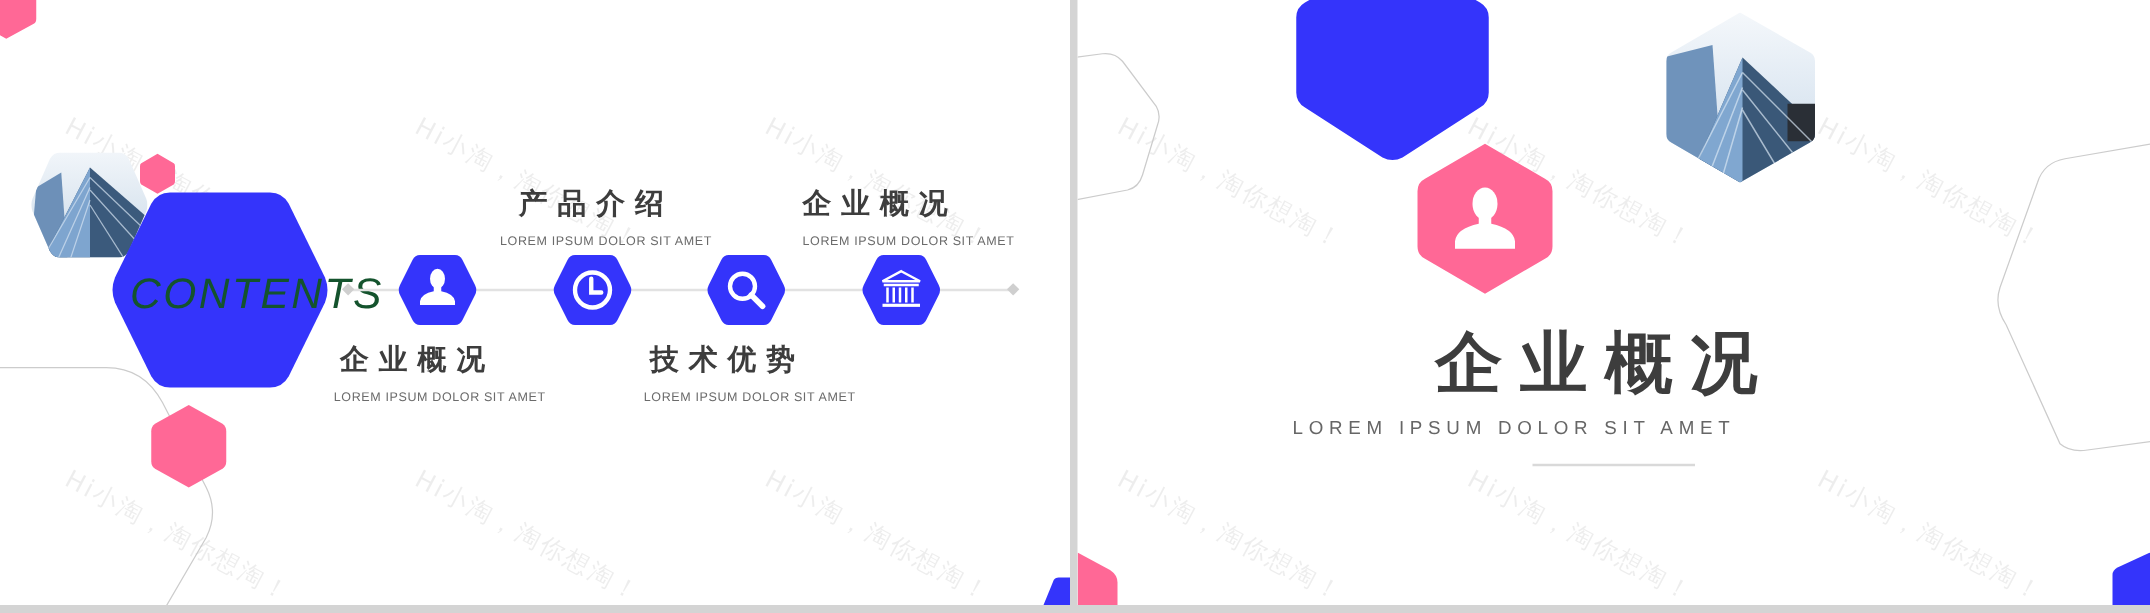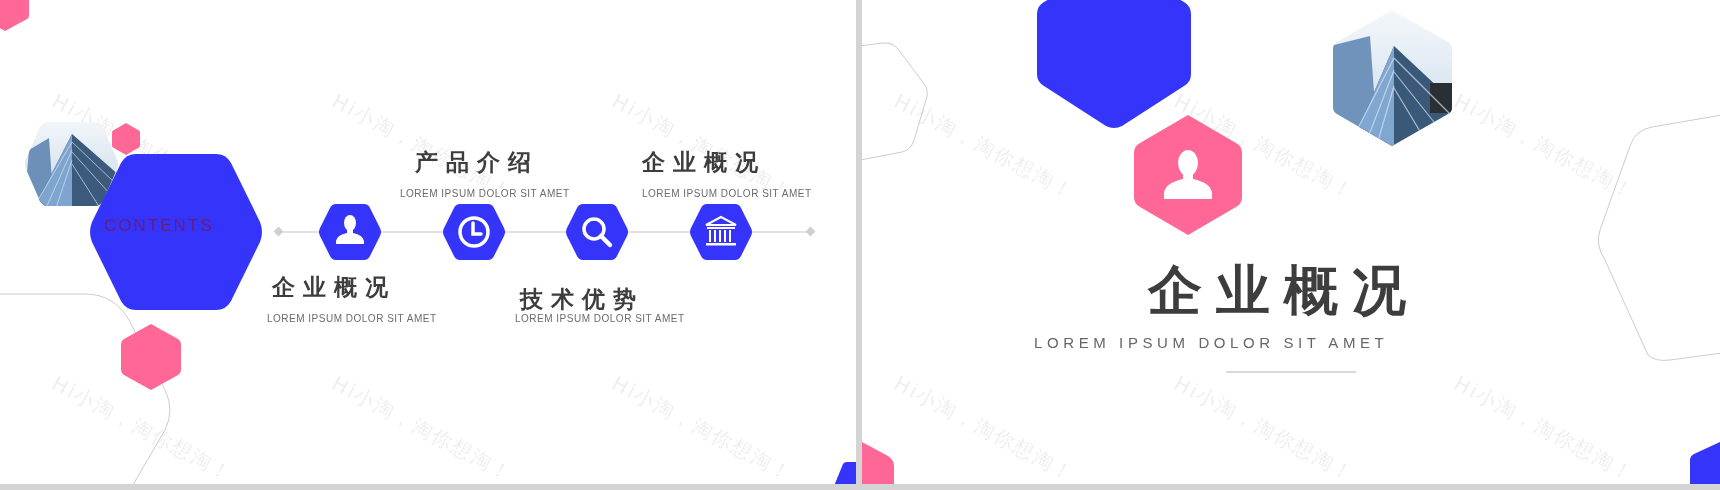--- a/index.html
+++ b/index.html
@@ -22,22 +22,22 @@
   }
   .cn-title {
     position: absolute; color: #3d3d3d; font-weight: bold; font-size: 23px;
     letter-spacing: 8px; white-space: nowrap;
   }
   .sub {
     position: absolute; color: #6b6b6b; font-size: 10px; white-space: nowrap; letter-spacing: 0.5px;
     font-family: "Liberation Sans", sans-serif;
   }
   .contents-label {
-    position: absolute; color: #701a75; font-size: 17px; letter-spacing: 2px;
-    font-family: "Liberation Sans", sans-serif; font-weight: normal;
+    position: absolute; color: #14532d; font-size: 34px; letter-spacing: 2px;
+    font-family: "Liberation Sans", sans-serif; font-weight: normal; font-style: italic;
   }
   .big-title {
     position: absolute; color: #3d3d3d; font-weight: bold; font-size: 54px; letter-spacing: 14px; white-space: nowrap;
   }
   .big-sub {
     position: absolute; color: #666; font-size: 15px; letter-spacing: 4.6px; white-space: nowrap;
     font-family: "Liberation Sans", sans-serif;
   }
 </style>
 </head>
@@ -123,21 +123,21 @@
   <div class="cn-title" style="left:415px;top:147px">产品介绍</div>
   <div class="sub" style="left:400px;top:188px">LOREM IPSUM DOLOR SIT AMET</div>
 
   <div class="abs" style="left:565px;top:200px">
     <svg width="64" height="64" viewBox="0 0 64 64">
       <path d="M18 4 L46 4 Q50 4 52 8 L62 28 Q64 32 62 36 L52 56 Q50 60 46 60 L18 60 Q14 60 12 56 L2 36 Q0 32 2 28 L12 8 Q14 4 18 4 Z" fill="#3434fb"></path>
       <circle cx="29" cy="29" r="10" fill="none" stroke="#fff" stroke-width="3.5"></circle>
       <line x1="36" y1="36" x2="45" y2="45" stroke="#fff" stroke-width="4.5" stroke-linecap="round"></line>
     </svg>
   </div>
-  <div class="cn-title" style="left:520px;top:284px">技术优势</div>
+  <div class="cn-title" style="left:520px;top:272px">技术优势</div>
   <div class="sub" style="left:515px;top:313px">LOREM IPSUM DOLOR SIT AMET</div>
 
   <div class="abs" style="left:689px;top:200px">
     <svg width="64" height="64" viewBox="0 0 64 64">
       <path d="M18 4 L46 4 Q50 4 52 8 L62 28 Q64 32 62 36 L52 56 Q50 60 46 60 L18 60 Q14 60 12 56 L2 36 Q0 32 2 28 L12 8 Q14 4 18 4 Z" fill="#3434fb"></path>
       <path d="M32 17 L47 25 L17 25 Z" fill="none" stroke="#fff" stroke-width="2"></path>
       <rect x="18" y="27" width="28" height="2" fill="#fff"></rect>
       <rect x="20" y="30" width="2" height="12" fill="#fff"></rect>
       <rect x="25" y="30" width="2" height="12" fill="#fff"></rect>
       <rect x="30" y="30" width="2" height="12" fill="#fff"></rect>

